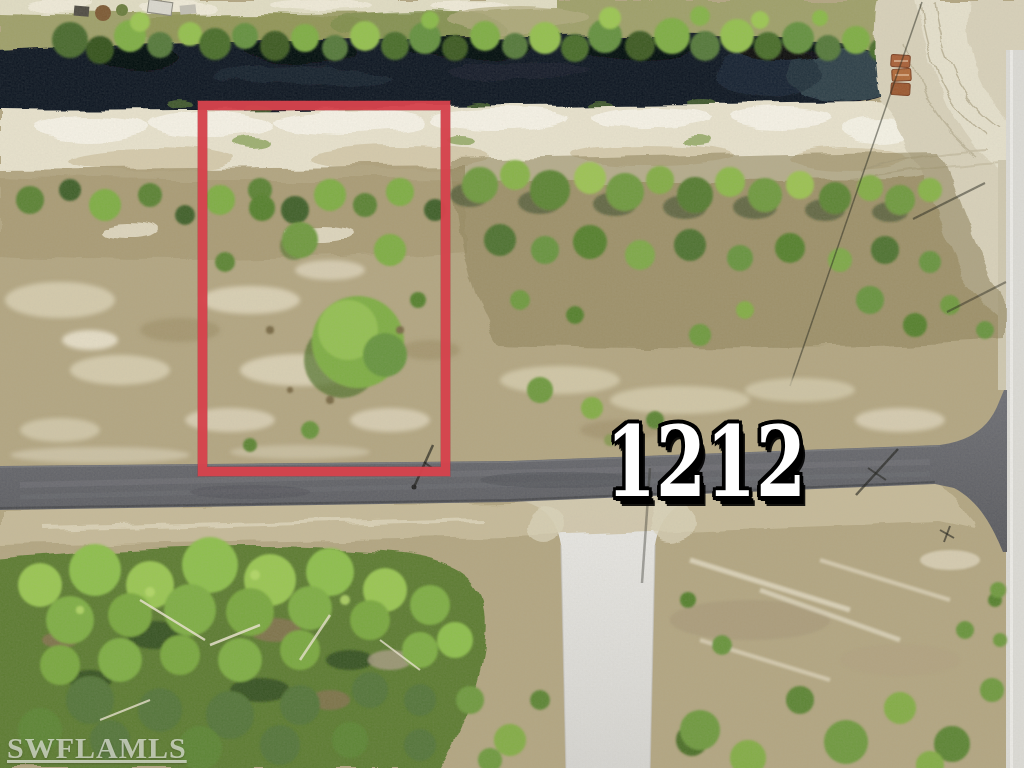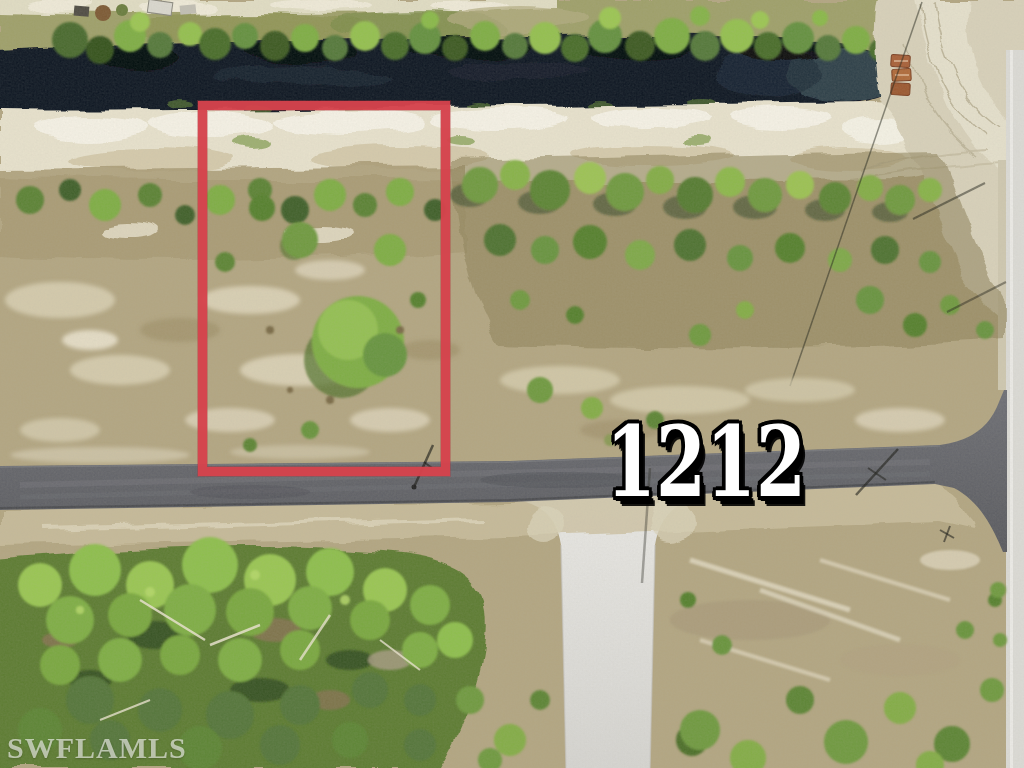--- a/index.html
+++ b/index.html
@@ -26,21 +26,21 @@
        -4px -3px 0 #000, 4px -3px 0 #000, -4px 4px 0 #000, 4px 4px 0 #000,
        -5px 1px 0 #000, 5px 1px 0 #000, 0 -4px 0 #000, 0 5px 0 #000,
        6px 8px 0 #000, 8px 10px 0 rgba(0,0,0,.9);}
   .address .ln1{font-size:97px;transform:scaleX(.74);}
   .address .ln2{font-size:96px;transform:translateX(-18px) scaleX(.76);margin-top:-8px;}
   .address .row{display:block;}
 
   .watermark{position:absolute;left:7px;top:731px;
      font-family:"Liberation Serif","DejaVu Serif",serif;font-weight:700;
      font-size:30px;letter-spacing:1px;color:rgba(255,255,255,.6);
-     text-shadow:0 1px 2px rgba(60,70,30,.45);pointer-events:none;}
+     text-shadow:0 1px 2px rgba(60,70,30,.45);pointer-events:none;text-decoration:underline;}
 </style>
 </head>
 <body>
 
 <div class="photo">
 <svg viewBox="0 0 1024 768" preserveAspectRatio="none">
   <defs>
     <filter id="wob" x="-10%" y="-10%" width="120%" height="120%">
       <feTurbulence type="fractalNoise" baseFrequency="0.015 0.03" numOctaves="3" seed="7" result="t"></feTurbulence>
       <feDisplacementMap in="SourceGraphic" in2="t" scale="16" xChannelSelector="R" yChannelSelector="G"></feDisplacementMap>

